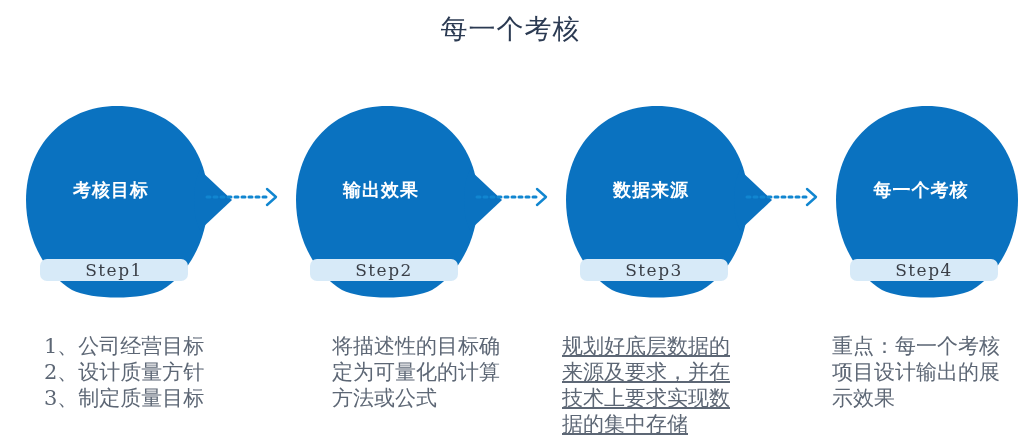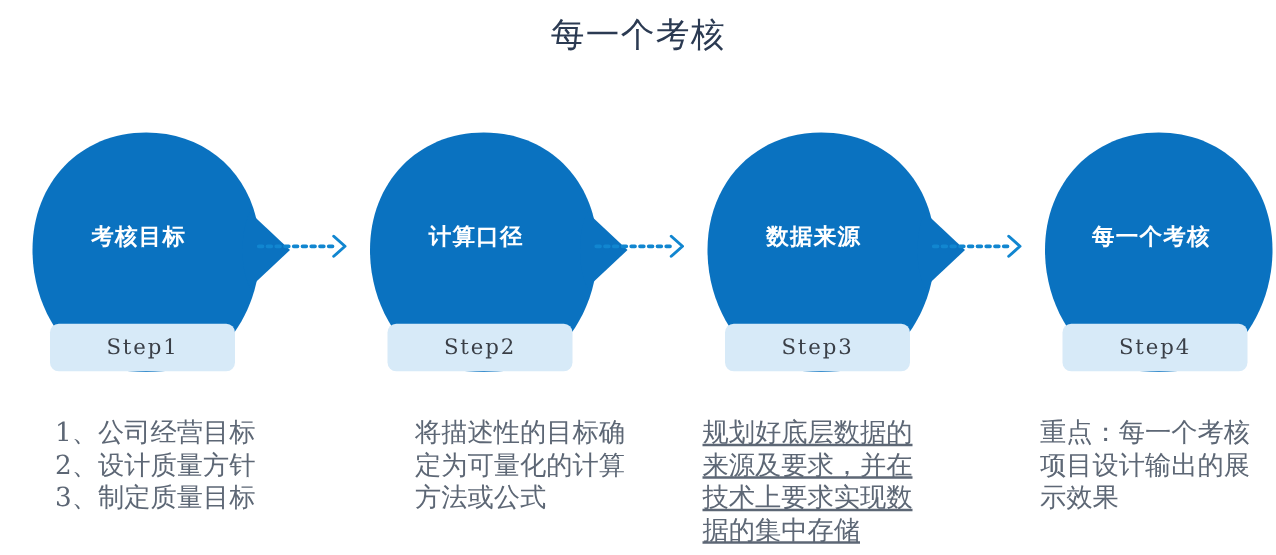--- a/index.html
+++ b/index.html
@@ -71,21 +71,21 @@
     letter-spacing: 1px;
     white-space: nowrap;
     pointer-events: none;
   }
 
   .step-box {
     position: absolute;
     top: 155px;
     left: 18px;
     width: 148px;
-    height: 38px;
+    height: 22px;
     background: #d7eaf8;
     border-radius: 7px;
     display: flex;
     align-items: center;
     justify-content: center;
   }
   .step-box span {
     font-family: "DejaVu Serif", "Liberation Serif", serif;
     font-size: 17px;
     color: #3a3f47;
@@ -135,21 +135,21 @@
     <line x1="2" y1="11" x2="63" y2="11" stroke="#1186d0" stroke-width="3" stroke-dasharray="3 4" stroke-linecap="round"></line>
     <polyline points="62,3 71,11 62,19" fill="none" stroke="#1186d0" stroke-width="2.4" stroke-linejoin="round" stroke-linecap="round"></polyline>
   </svg>
 
   <div class="stage" style="left:292px;">
     <svg class="blob" viewBox="0 0 210 196">
       <path d="M95,2 C148,2 186,42 186,96 C186,138 164,172 140,186
                C120,196 70,196 50,186 C26,172 4,138 4,96 C4,42 42,2 95,2 Z" fill="#0a72c0"></path>
       <path d="M178,66 L210,96 L178,126 C170,112 170,80 178,66 Z" fill="#0a72c0"></path>
     </svg>
-    <div class="stage-label">计算口径</div>
+    <div class="stage-label">输出效果</div>
     <div class="step-box">
       <span>Step2</span>
     </div>
   </div>
 
   <svg class="connector" style="left:475px;" viewBox="0 0 78 22">
     <line x1="2" y1="11" x2="63" y2="11" stroke="#1186d0" stroke-width="3" stroke-dasharray="3 4" stroke-linecap="round"></line>
     <polyline points="62,3 71,11 62,19" fill="none" stroke="#1186d0" stroke-width="2.4" stroke-linejoin="round" stroke-linecap="round"></polyline>
   </svg>
 

